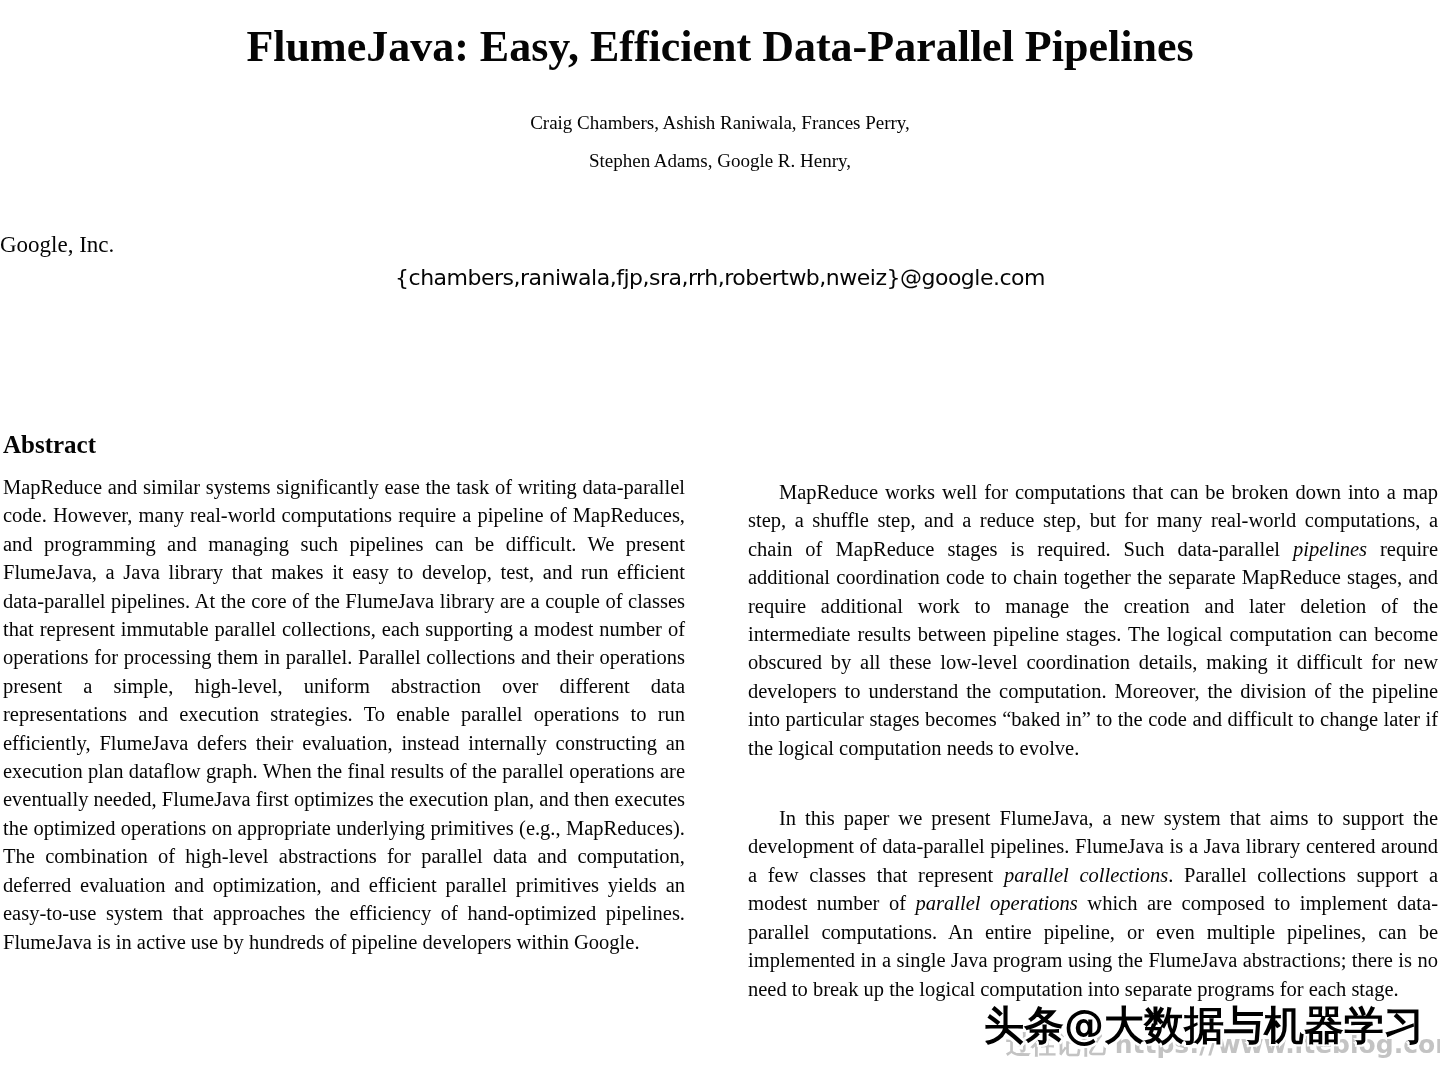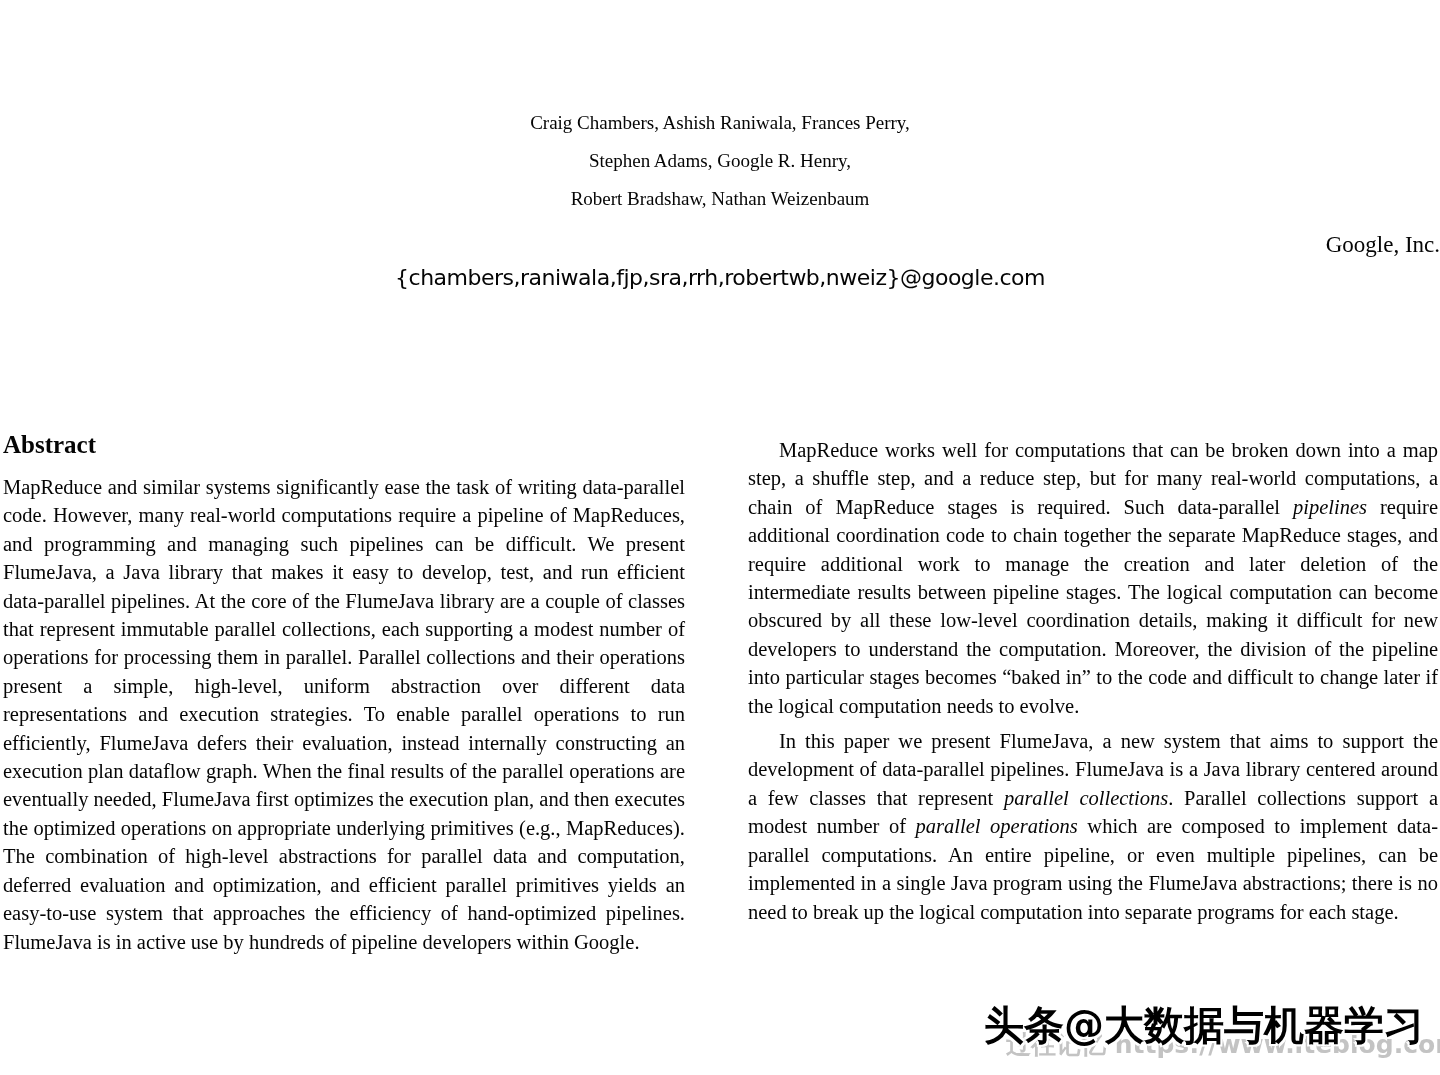--- a/index.html
+++ b/index.html
@@ -34,21 +34,21 @@
     text-align: center;
     font-size: 19px;
     line-height: 38px;
     z-index: 2;
   }
   .affiliation {
     position: absolute;
     top: 231px;
     left: 0;
     width: 100%;
-    text-align: right;
+    text-align: left;
     font-size: 23px;
     line-height: 28px;
     z-index: 2;
   }
   .email {
     position: absolute;
     top: 264px;
     left: 0;
     width: 100%;
     text-align: center;
@@ -69,21 +69,21 @@
     font-weight: bold;
     margin: 0 0 13px 0;
     line-height: 30px;
   }
   p.body {
     font-size: 20.5px;
     line-height: 28.4px;
     text-align: justify;
     margin: 0 0 7px 0;
   }
-  p.body.indent { text-indent: 31px; }
+  p.body.indent { text-indent: 31px; margin-top: 42px; }
   p.body i { font-style: italic; }
 
   
   .wm-main {
     position: absolute;
     left: 984px;
     top: 998px;
     z-index: 3;
     font-family: "DejaVu Sans", sans-serif;
     font-size: 40px;
@@ -108,25 +108,25 @@
     text-shadow:
       -1px -1px 0 #ffffff, 1px -1px 0 #ffffff,
       -1px  1px 0 #ffffff, 1px  1px 0 #ffffff;
   }
 </style>
 </head>
 <body>
 
 <div class="page">
 
+  <h1 class="paper-title">FlumeJava: Easy, Efficient Data-Parallel Pipelines</h1>
 
   <div class="authors">
     <div>Craig Chambers, Ashish Raniwala, Frances Perry,</div>
     <div>Stephen Adams, Google R. Henry,</div>
-    <div>Robert Bradshaw, Nathan Weizenbaum</div>
   </div>
 
   <div class="affiliation">Google, Inc.</div>
 
   <div class="email">{chambers,raniwala,fjp,sra,rrh,robertwb,nweiz}@google.com</div>
 
   <div class="col col-left">
     <h2 class="abstract-heading">Abstract</h2>
     <p class="body">MapReduce and similar systems significantly ease the task of writing data-parallel code. However, many real-world computations require a pipeline of MapReduces, and programming and managing such pipelines can be difficult. We present FlumeJava, a Java library that makes it easy to develop, test, and run efficient data-parallel pipelines. At the core of the FlumeJava library are a couple of classes that represent immutable parallel collections, each supporting a modest number of operations for processing them in parallel. Parallel collections and their operations present a simple, high-level, uniform abstraction over different data representations and execution strategies. To enable parallel operations to run efficiently, FlumeJava defers their evaluation, instead internally constructing an execution plan dataflow graph. When the final results of the parallel operations are eventually needed, FlumeJava first optimizes the execution plan, and then executes the optimized operations on appropriate underlying primitives (e.g., MapReduces). The combination of high-level abstractions for parallel data and computation, deferred evaluation and optimization, and efficient parallel primitives yields an easy-to-use system that approaches the efficiency of hand-optimized pipelines. FlumeJava is in active use by hundreds of pipeline developers within Google.</p>
   </div>

